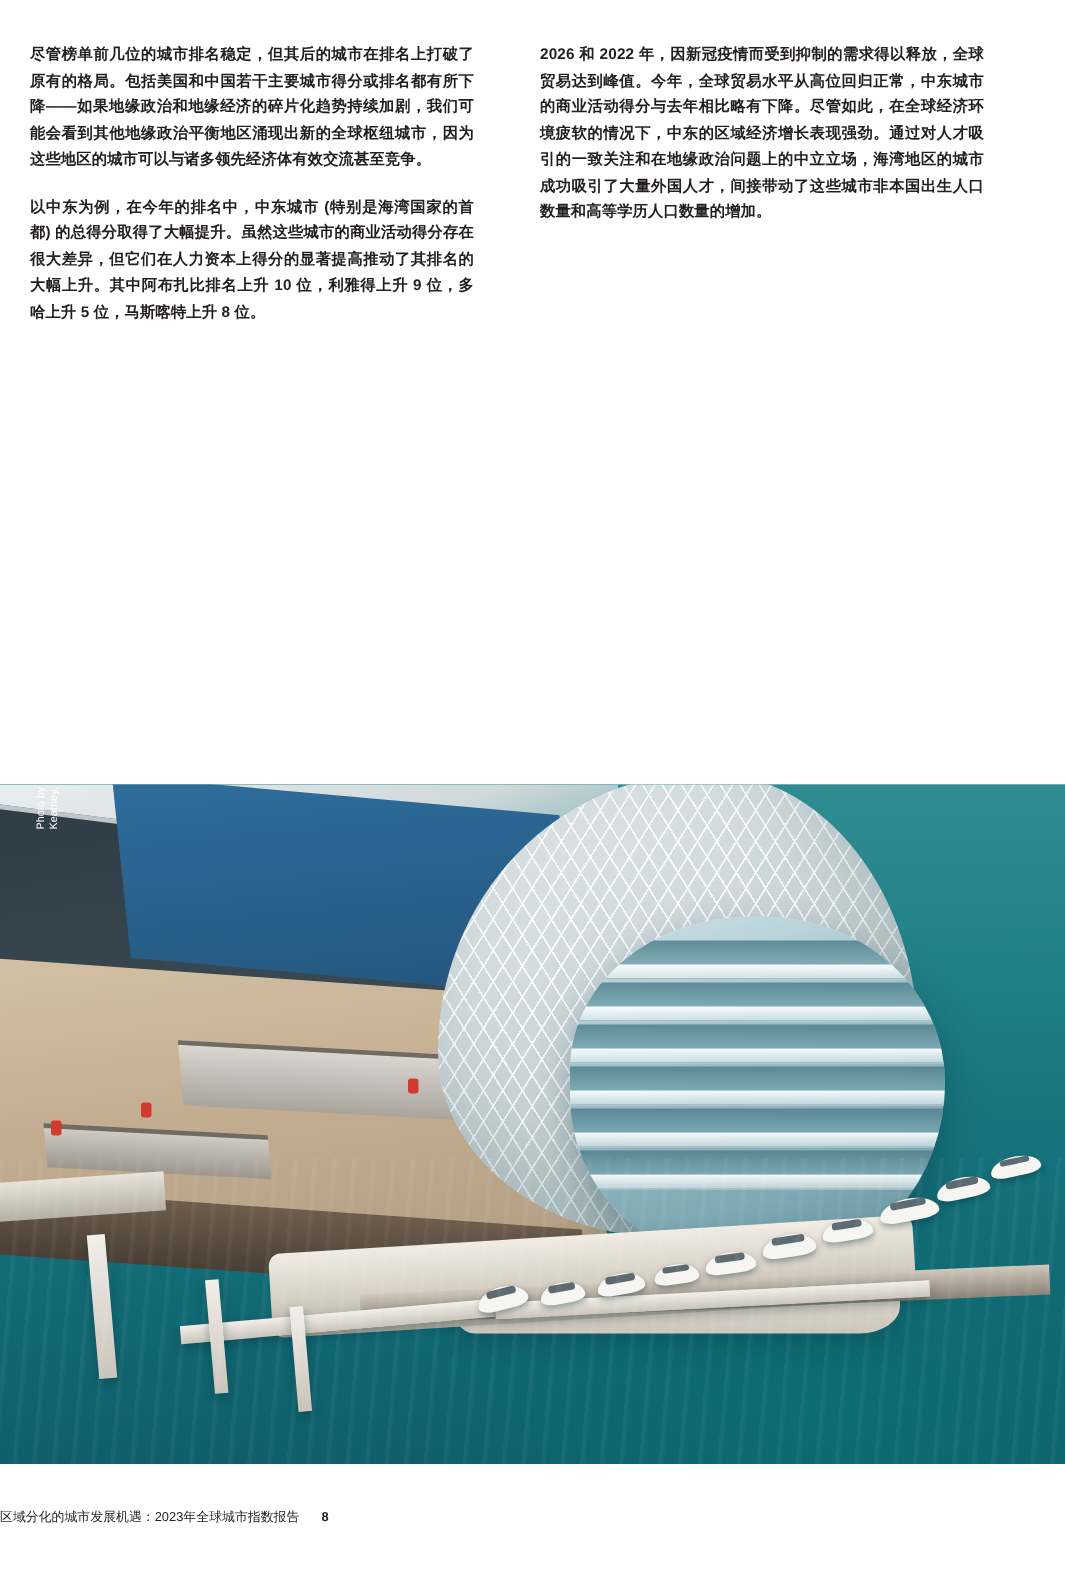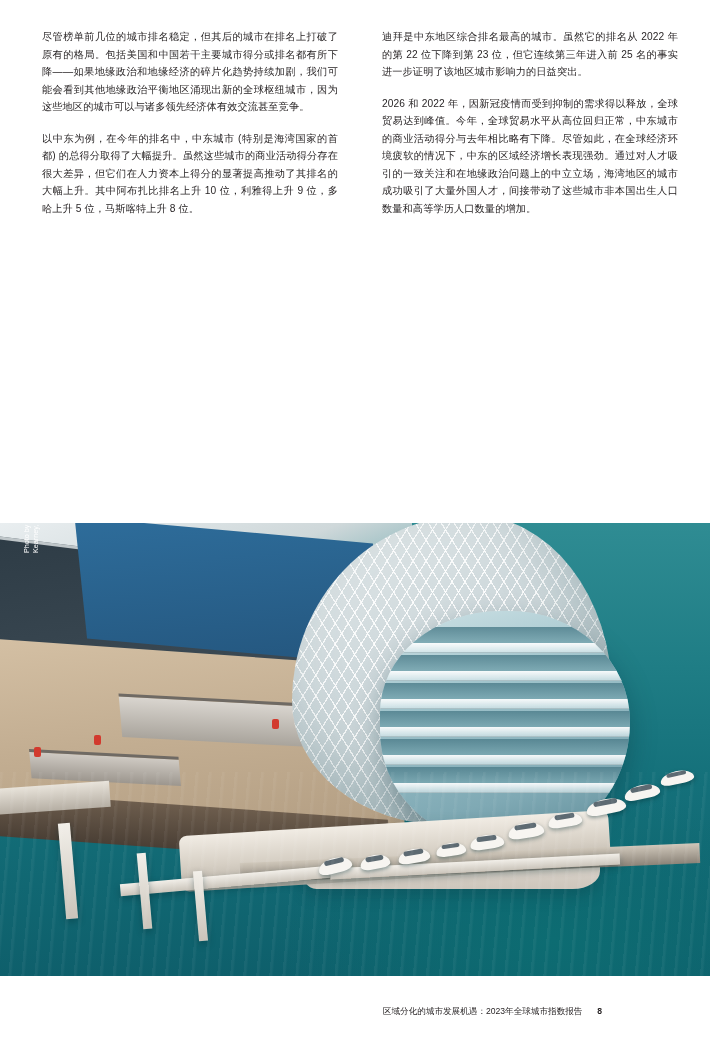--- a/index.html
+++ b/index.html
@@ -19,24 +19,25 @@
   .page {
     position: absolute;
     inset: 0;
     background: #ffffff;
   }
 
   
   .columns {
     position: absolute;
     top: 28px;
-    left: 42px;
+    left: 20px;
     width: 636px;
     display: flex;
     gap: 44px;
+    font-weight: bold;
   }
   .col {
     width: 304px;
   }
   .para {
     font-size: 10.2px;
     line-height: 1.72;
     text-align: justify;
     margin: 0 0 14px 0;
     letter-spacing: 0.1px;
@@ -250,21 +251,20 @@
     transform-origin: 0 0;
   }
   .credit-line { display: block; }
 
   
   .footer {
     position: absolute;
     left: 0;
     bottom: 28px;
     width: 640px;
-    text-align: right;
     padding-right: 38px;
     box-sizing: border-box;
     font-size: 8.6px;
     color: #231f20;
   }
   .footer .sep { display: inline-block; width: 10px; }
   .footer .pageno { font-weight: bold; }
 </style>
 </head>
 <body>
@@ -272,21 +272,20 @@
 <div class="page">
 
   <div class="columns">
 
     <div class="col">
       <p class="para">尽管榜单前几位的城市排名稳定，但其后的城市在排名上打破了原有的格局。包括美国和中国若干主要城市得分或排名都有所下降——如果地缘政治和地缘经济的碎片化趋势持续加剧，我们可能会看到其他地缘政治平衡地区涌现出新的全球枢纽城市，因为这些地区的城市可以与诸多领先经济体有效交流甚至竞争。</p>
       <p class="para">以中东为例，在今年的排名中，中东城市 (特别是海湾国家的首都) 的总得分取得了大幅提升。虽然这些城市的商业活动得分存在很大差异，但它们在人力资本上得分的显著提高推动了其排名的大幅上升。其中阿布扎比排名上升 10 位，利雅得上升 9 位，多哈上升 5 位，马斯喀特上升 8 位。</p>
     </div>
 
     <div class="col">
-      <p class="para">迪拜是中东地区综合排名最高的城市。虽然它的排名从 2022 年的第 22 位下降到第 23 位，但它连续第三年进入前 25 名的事实进一步证明了该地区城市影响力的日益突出。</p>
       <p class="para">2026 和 2022 年，因新冠疫情而受到抑制的需求得以释放，全球贸易达到峰值。今年，全球贸易水平从高位回归正常，中东城市的商业活动得分与去年相比略有下降。尽管如此，在全球经济环境疲软的情况下，中东的区域经济增长表现强劲。通过对人才吸引的一致关注和在地缘政治问题上的中立立场，海湾地区的城市成功吸引了大量外国人才，间接带动了这些城市非本国出生人口数量和高等学历人口数量的增加。</p>
     </div>
 
   </div>
 
   <div class="photo">
     <div class="water"></div>
     <div class="sky"></div>
 
     <div class="track">

